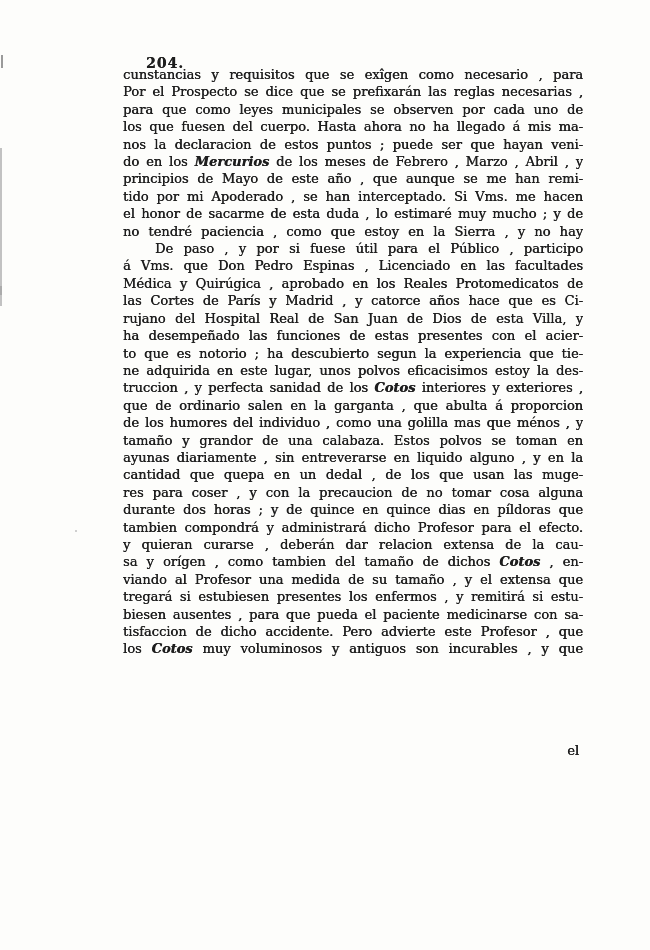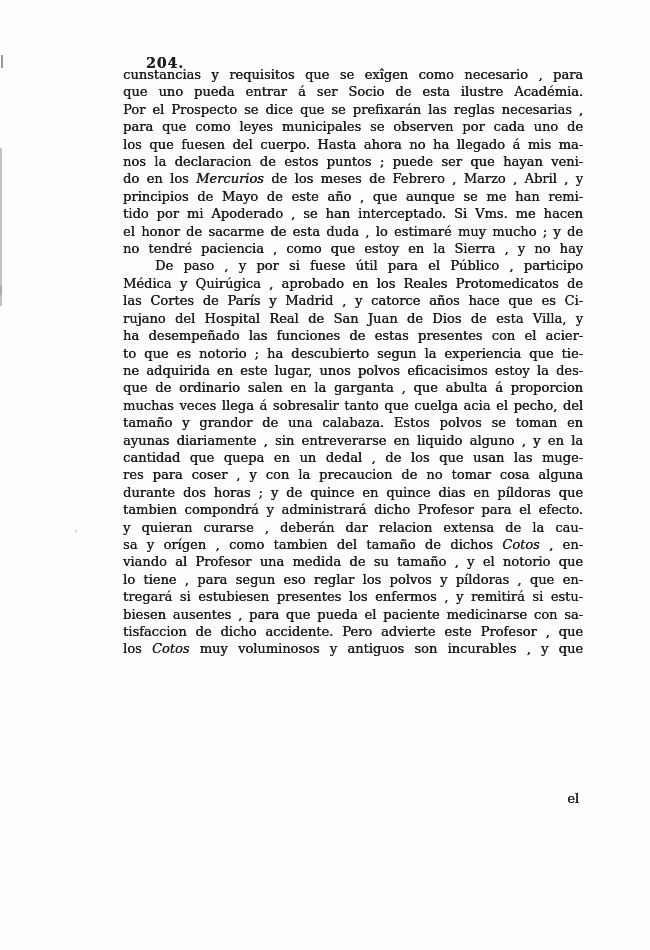--- a/index.html
+++ b/index.html
@@ -19,75 +19,74 @@
     position:absolute;left:123px;top:66px;width:460px;
     font-size:13px;line-height:17.4px;
     text-shadow:0.35px 0 currentColor;
   }
   .line{
     white-space:nowrap;overflow:hidden;
     text-align:justify;text-align-last:justify;
   }
   .line.indent{padding-left:32px;}
   .line.no-just{text-align-last:left;}
-  .it{font-style:italic;}
+  .it{font-style:italic;font-weight:bold;}
   .catchword{
     position:absolute;left:123px;top:742px;width:456px;
     text-align:right;font-size:13px;line-height:17.4px;
     text-shadow:0.35px 0 currentColor;
-    margin-top:48px;
   }
   .artifact{position:absolute;}
   .a-edge-line{left:0;top:148px;width:2px;height:158px;background:#c2c2c2;}
   .a-dash-top{left:1px;top:55px;width:2px;height:13px;background:#9a9a9a;}
   .a-dash-mid{left:0;top:286px;width:2px;height:9px;background:#ababab;}
   .a-dot{left:75px;top:530px;width:2px;height:2px;background:#cfcfcf;}
 </style>
 </head>
 <body>
 
 <div class="page">
   <div class="artifact a-edge-line"></div>
   <div class="artifact a-dash-top"></div>
   <div class="artifact a-dash-mid"></div>
   <div class="artifact a-dot"></div>
 
   <div class="page-number">204.</div>
 
   <div class="text-body">
       <div class="line"><span>cunstancias y requisitos que se exîgen como necesario , para</span></div>
-      <div class="line"><span>que uno pueda entrar á ser Socio de esta ilustre Académia.</span></div>
       <div class="line"><span>Por el Prospecto se dice que se prefixarán las reglas necesarias ,</span></div>
       <div class="line"><span>para que como leyes municipales se observen por cada uno de</span></div>
       <div class="line"><span>los que fuesen del cuerpo. Hasta ahora no ha llegado á mis ma-</span></div>
       <div class="line"><span>nos la declaracion de estos puntos ; puede ser que hayan veni-</span></div>
       <div class="line"><span>do en los </span><span class="it">Mercurios</span><span> de los meses de Febrero , Marzo , Abril , y</span></div>
       <div class="line"><span>principios de Mayo de este año , que aunque se me han remi-</span></div>
       <div class="line"><span>tido por mi Apoderado , se han interceptado. Si Vms. me hacen</span></div>
       <div class="line"><span>el honor de sacarme de esta duda , lo estimaré muy mucho ; y de</span></div>
       <div class="line"><span>no tendré paciencia , como que estoy en la Sierra , y no hay</span></div>
       <div class="line indent"><span>De paso , y por si fuese útil para el Público , participo</span></div>
+      <div class="line"><span>á Vms. que Don Pedro Espinas , Licenciado en las facultades</span></div>
       <div class="line"><span>Médica y Quirúgica , aprobado en los Reales Protomedicatos de</span></div>
       <div class="line"><span>las Cortes de París y Madrid , y catorce años hace que es Ci-</span></div>
       <div class="line"><span>rujano del Hospital Real de San Juan de Dios de esta Villa, y</span></div>
       <div class="line"><span>ha desempeñado las funciones de estas presentes con el acier-</span></div>
       <div class="line"><span>to que es notorio ; ha descubierto segun la experiencia que tie-</span></div>
       <div class="line"><span>ne adquirida en este lugar, unos polvos eficacisimos estoy la des-</span></div>
+      <div class="line"><span>truccion , y perfecta sanidad de los </span><span class="it">Cotos</span><span> interiores y exteriores ,</span></div>
       <div class="line"><span>que de ordinario salen en la garganta , que abulta á proporcion</span></div>
-      <div class="line"><span>muchas veces llega á sobresalir tanto que cuelga acia el pecho, del</span></div>
+      <div class="line"><span>de los humores del individuo , como una golilla mas que ménos , y</span></div>
       <div class="line"><span>tamaño y grandor de una calabaza. Estos polvos se toman en</span></div>
       <div class="line"><span>ayunas diariamente , sin entreverarse en liquido alguno , y en la</span></div>
       <div class="line"><span>cantidad que quepa en un dedal , de los que usan las muge-</span></div>
       <div class="line"><span>res para coser , y con la precaucion de no tomar cosa alguna</span></div>
       <div class="line"><span>durante dos horas ; y de quince en quince dias en píldoras que</span></div>
       <div class="line"><span>tambien compondrá y administrará dicho Profesor para el efecto.</span></div>
       <div class="line"><span>y quieran curarse , deberán dar relacion extensa de la cau-</span></div>
       <div class="line"><span>sa y orígen , como tambien del tamaño de dichos </span><span class="it">Cotos</span><span> , en-</span></div>
-      <div class="line"><span>viando al Profesor una medida de su tamaño , y el notorio que</span></div>
-      <div class="line"><span>lo tiene , para segun eso reglar los polvos y píldoras , que en-</span></div>
+      <div class="line"><span>viando al Profesor una medida de su tamaño , y el extensa que</span></div>
       <div class="line"><span>tregará si estubiesen presentes los enfermos , y remitirá si estu-</span></div>
       <div class="line"><span>biesen ausentes , para que pueda el paciente medicinarse con sa-</span></div>
       <div class="line"><span>tisfaccion de dicho accidente. Pero advierte este Profesor , que</span></div>
       <div class="line"><span>los </span><span class="it">Cotos</span><span> muy voluminosos y antiguos son incurables , y que</span></div>
     </div>
 
   <div class="catchword">el</div>
 </div>
 
 </body></html>

